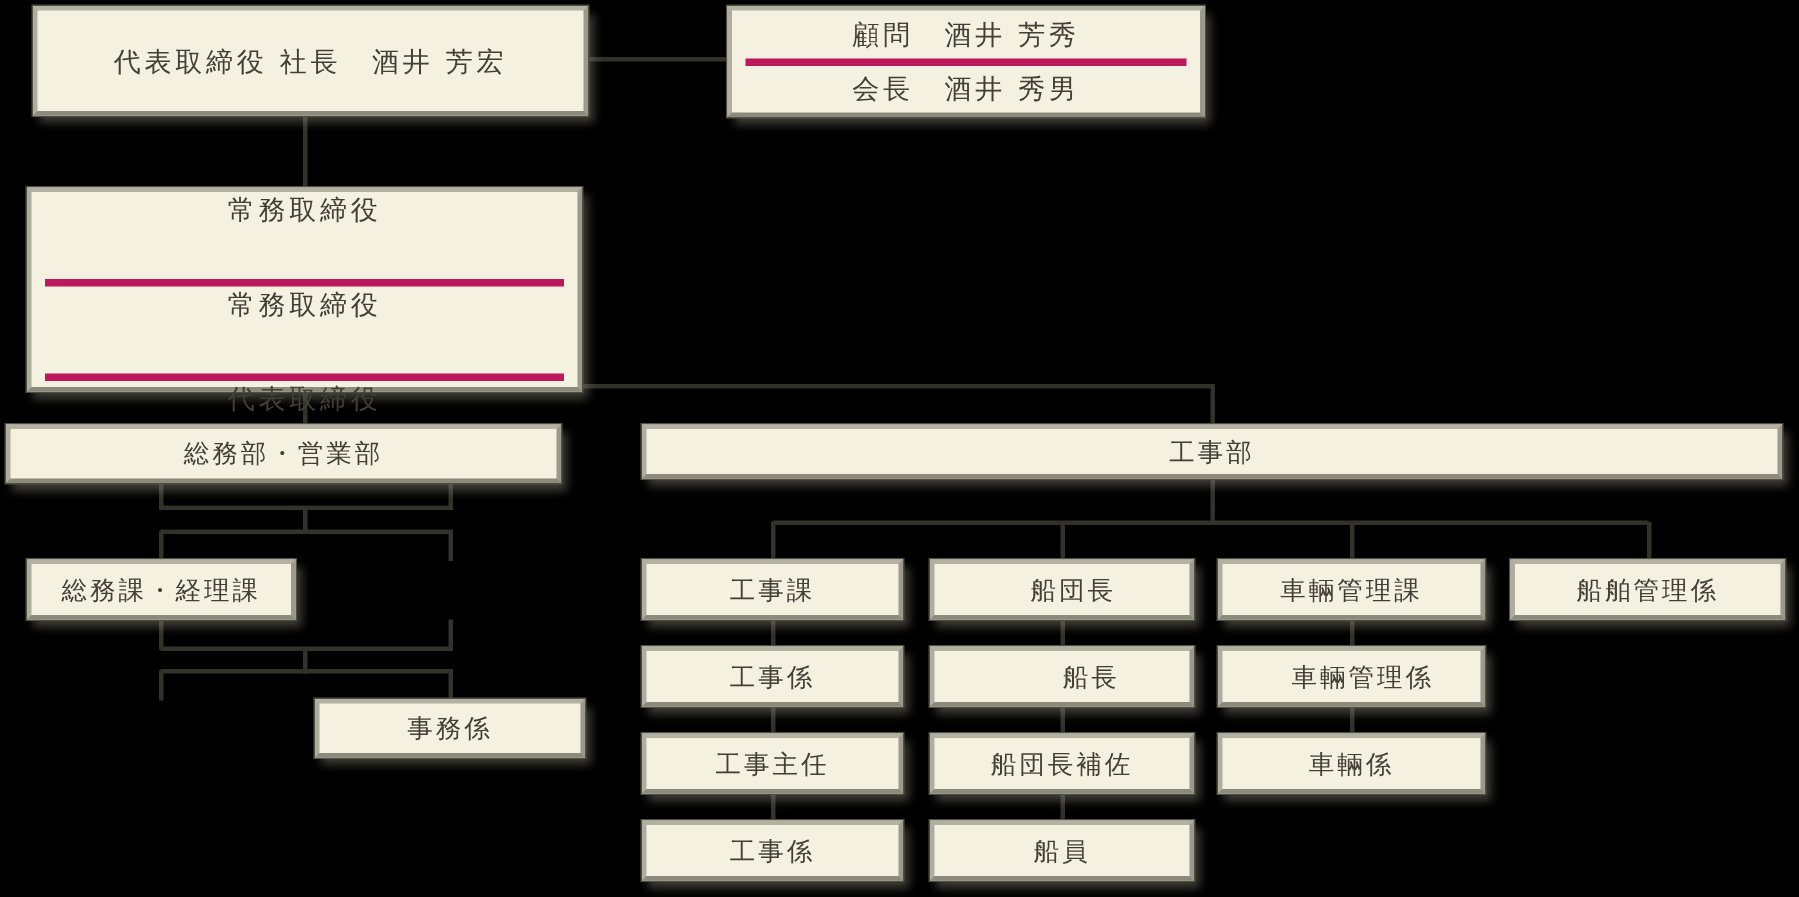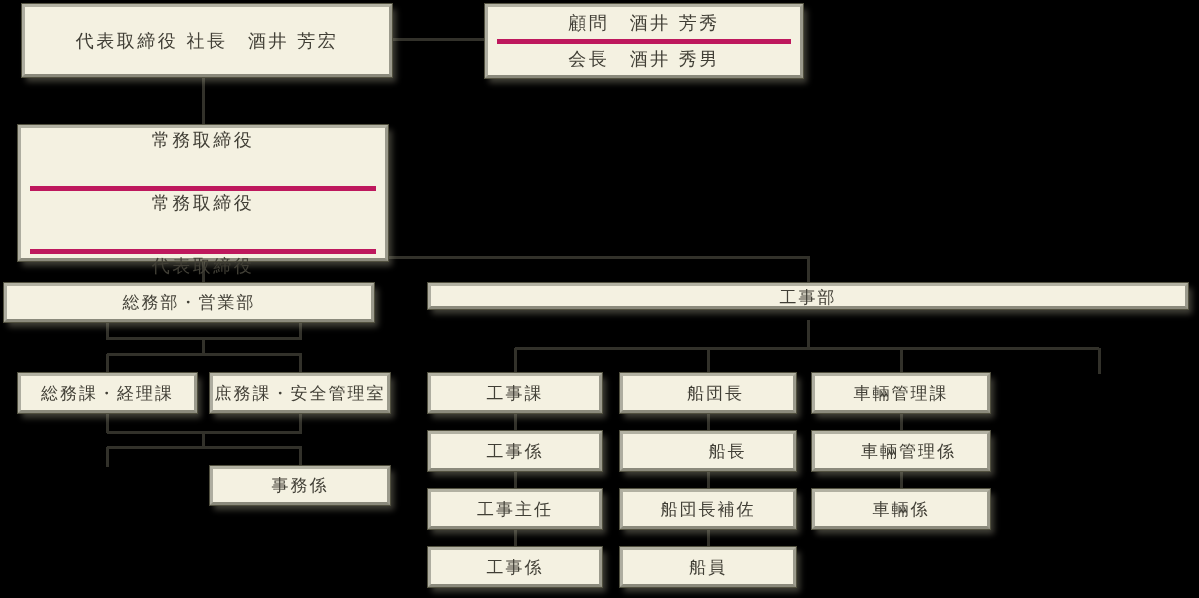--- a/index.html
+++ b/index.html
@@ -94,28 +94,25 @@
       <div class="row">会長　酒井 秀男</div>
     </div>
     <div class="node big" style="left: 18px; top: 125px; width: 370px; height: 136px; gap: 34px;">
       <div class="row">常務取締役</div>
       <div class="row">常務取締役</div>
       <div class="row">代表取締役</div>
     </div>
     <div class="node" style="left: 4px; top: 283px; width: 370px; height: 39px;">
       <div class="row">総務部・営業部</div>
     </div>
-    <div class="node" style="left: 428px; top: 283px; width: 760px; height: 26px;">
+    <div class="node" style="left: 428px; top: 283px; width: 760px; height: 36px;">
       <div class="row">工事部</div>
     </div>
     <div class="node" style="left: 18px; top: 373px; width: 179px; height: 40px;">
       <div class="row">総務課・経理課</div>
-    </div>
-    <div class="node" style="left: 210px; top: 373px; width: 180px; height: 40px;">
-      <div class="row">庶務課・安全管理室</div>
     </div>
     <div class="node" style="left: 210px; top: 466px; width: 180px; height: 39px;">
       <div class="row">事務係</div>
     </div>
     <div class="node" style="left: 428px; top: 373px; width: 174px; height: 40px; font-family: Liberation Serif, serif;">
       <div class="row">工事課</div>
     </div>
     <div class="node" style="left: 428px; top: 431px; width: 174px; height: 40px;">
       <div class="row">工事係</div>
     </div>
@@ -139,13 +136,16 @@
     </div>
     <div class="node" style="left: 812px; top: 373px; width: 178px; height: 40px;">
       <div class="row">車輛管理課</div>
     </div>
     <div class="node" style="left: 812px; top: 431px; width: 178px; height: 40px; padding-left: 24px;">
       <div class="row">車輛管理係</div>
     </div>
     <div class="node" style="left: 812px; top: 489px; width: 178px; height: 40px;">
       <div class="row">車輛係</div>
     </div>
+    <div class="node" style="left: 1007px; top: 373px; width: 183px; height: 40px;">
+      <div class="row">船舶管理係</div>
+    </div>
   </div>
 
 </body></html>

